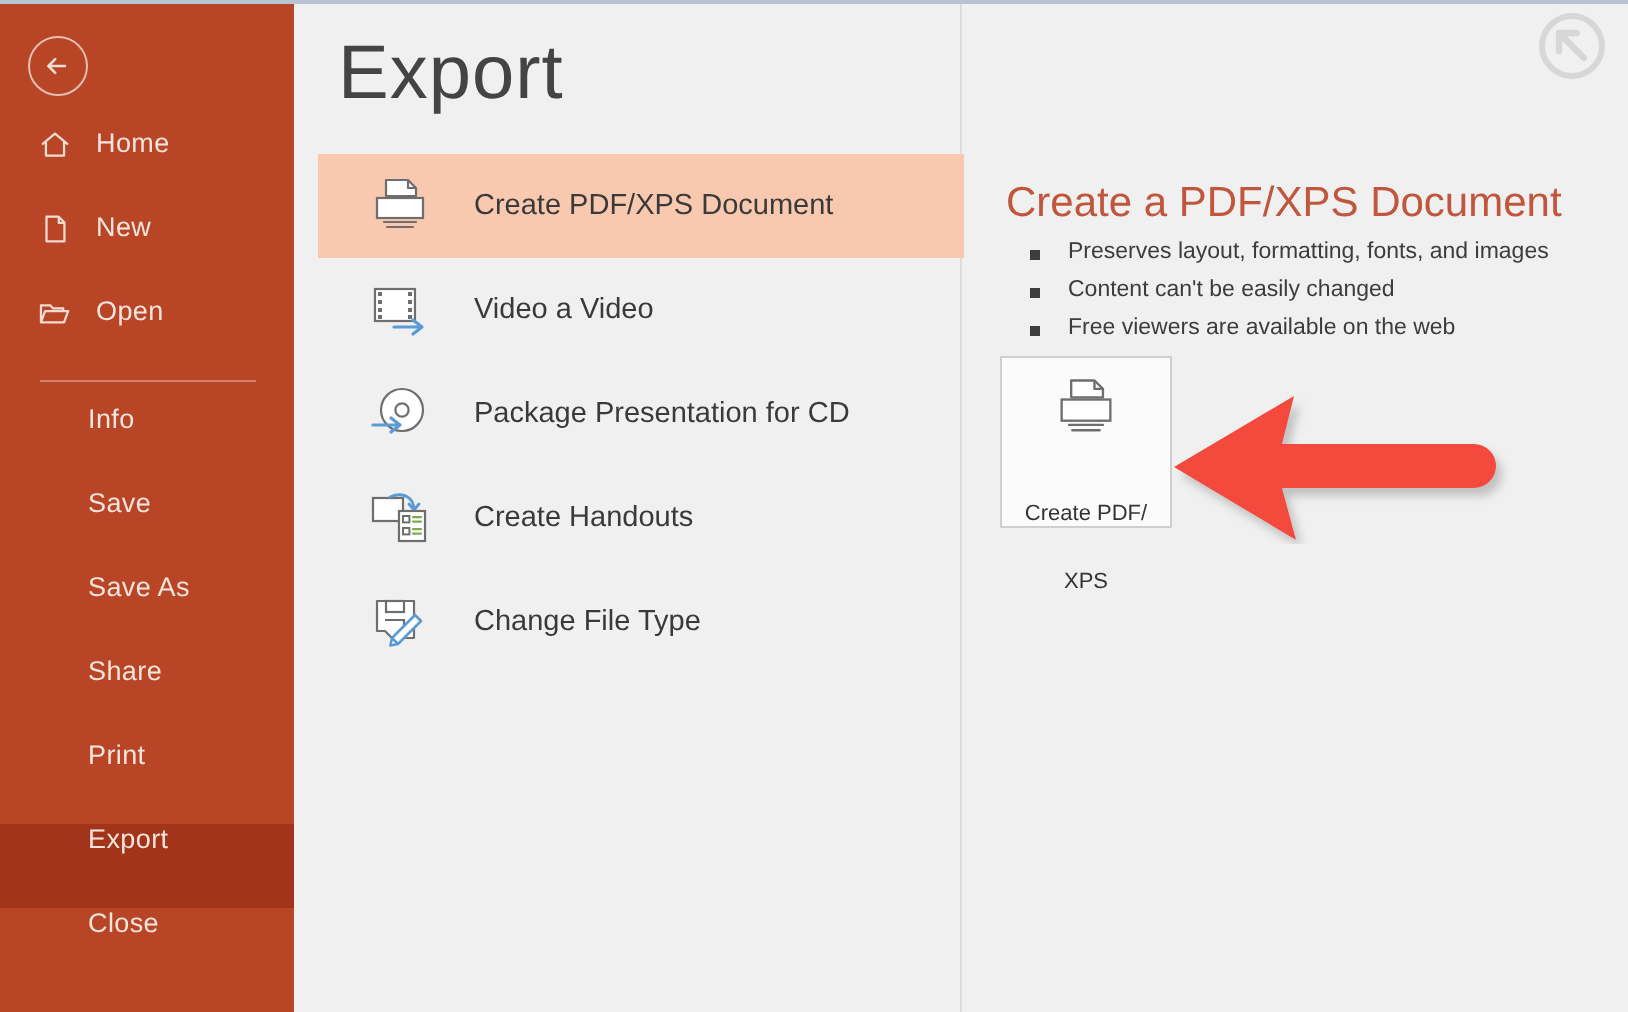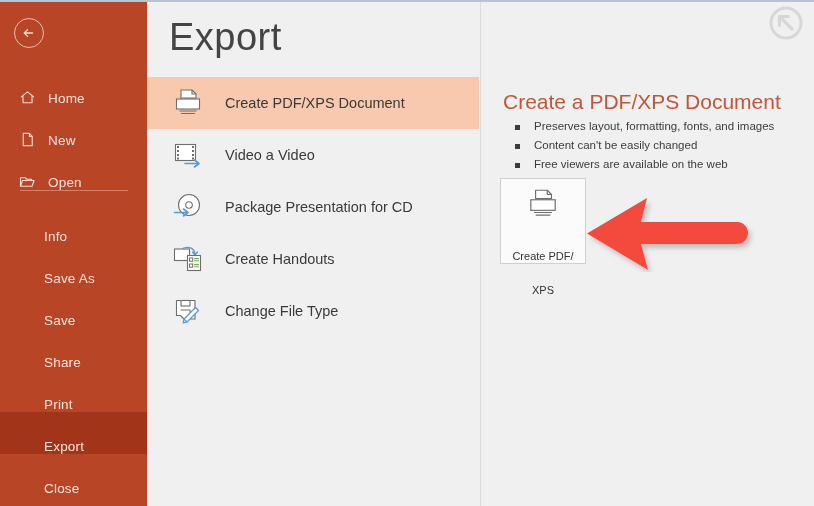--- a/index.html
+++ b/index.html
@@ -50,21 +50,21 @@
   }
   .back-btn svg { display: block; }
 
   .nav-group { position: absolute; left: 0; width: 147px; }
   .nav-group-top { top: 62px; }
 
   .nav-item {
     position: relative;
     height: 42px;
     display: flex;
-    align-items: flex-end;
+    align-items: flex-start;
     color: #f7e4dd;
     font-size: 13.5px;
     cursor: pointer;
     box-sizing: border-box;
   }
   .nav-item .nav-ico {
     width: 38px;
     min-width: 38px;
     display: flex;
     align-items: center;
@@ -101,21 +101,21 @@
     position: absolute;
     left: 22px;
     top: 14px;
     font-size: 38px;
     font-weight: 300;
     color: #444444;
     letter-spacing: 0.5px;
   }
   .export-list {
     position: absolute;
-    left: 0;
+    left: 12px;
     top: 75px;
     width: 332px;
   }
   .export-item {
     display: flex;
     align-items: center;
     height: 52px;
     padding-left: 18px;
     box-sizing: border-box;
     cursor: pointer;
@@ -266,24 +266,24 @@
 
     </div>
 
     <div class="sidebar-divider"></div>
 
     <div class="nav-group nav-group-bottom">
       <div class="nav-item no-icon">
         <span class="nav-label">Info</span>
       </div>
       <div class="nav-item no-icon">
+        <span class="nav-label">Save</span>
+      </div>
+      <div class="nav-item no-icon">
         <span class="nav-label">Save As</span>
-      </div>
-      <div class="nav-item no-icon">
-        <span class="nav-label">Save</span>
       </div>
       <div class="nav-item no-icon">
         <span class="nav-label">Share</span>
       </div>
       <div class="nav-item no-icon">
         <span class="nav-label">Print</span>
       </div>
       <div class="nav-item no-icon selected">
         <span class="nav-label">Export</span>
       </div>

